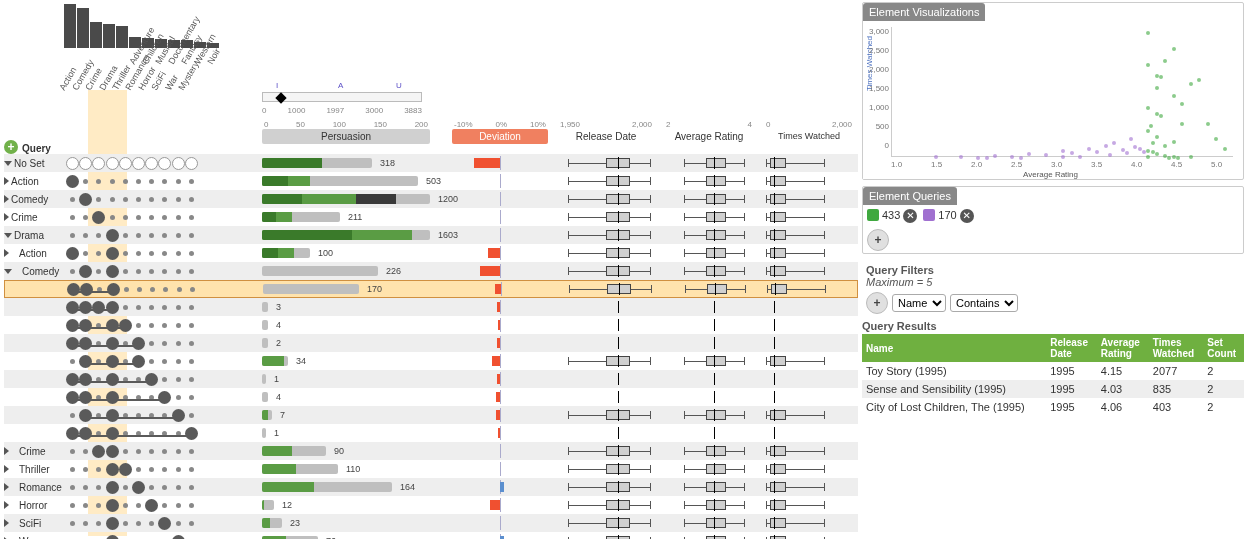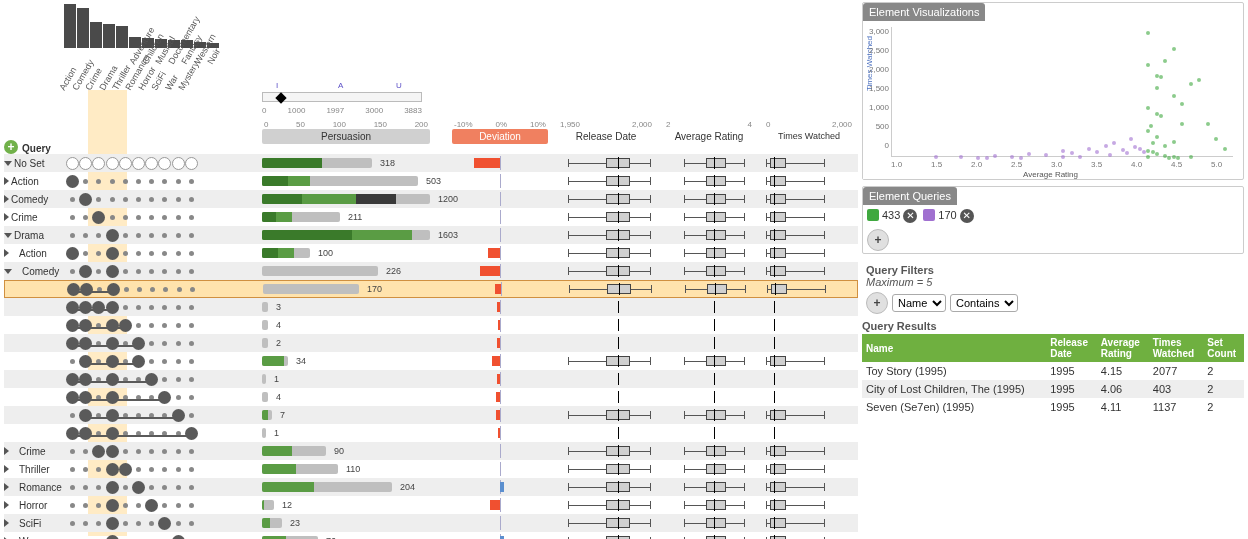--- a/index.html
+++ b/index.html
@@ -1031,21 +1031,21 @@
             <div class="dot sm"></div>
             <div class="dot on"></div>
             <div class="dot sm"></div>
             <div class="dot sm"></div>
             <div class="dot sm"></div>
             <div class="dot sm"></div>
           </div>
           <div class="cardcell">
             <div class="bar-bg" style="width: 130px;"></div>
             <div class="bar-fg bar-fg1" style="width: 52px;"></div>
-            <span class="cnum" style="left: 134px;">204</span>
+            <span class="cnum" style="left: 134px;">164</span>
           </div>
           <div class="devcell">
             <div style="position: absolute; left: 48px; top: 0px; width: 1px; height: 14px; background: rgb(170, 170, 204);"></div>
             <div class="devbar b" style="left: 48px; width: 4px;"></div>
           </div>
           <div class="boxcell ">
             <div class="whisk" style="left: 10px; width: 82px;"></div>
             <div class="tick" style="left: 10px;"></div>
             <div class="tick" style="left: 92px;"></div>
             <div class="box" style="left: 48px; width: 24px;"></div>
@@ -1338,31 +1338,31 @@
           </thead>
         <tbody id="rtbody">
             <tr>
               <td>Toy Story (1995)</td>
               <td>1995</td>
               <td>4.15</td>
               <td>2077</td>
               <td>2</td>
             </tr>
             <tr>
+              <td>Sense and Sensibility (1995)</td>
+              <td>1995</td>
+              <td>4.03</td>
+              <td>835</td>
+              <td>2</td>
+            </tr>
+            <tr>
               <td>City of Lost Children, The (1995)</td>
               <td>1995</td>
               <td>4.06</td>
               <td>403</td>
               <td>2</td>
             </tr>
-            <tr>
-              <td>Seven (Se7en) (1995)</td>
-              <td>1995</td>
-              <td>4.11</td>
-              <td>1137</td>
-              <td>2</td>
-            </tr>
           </tbody>
       </table>
     </div>
 
   </div>
 </div>
 
 </body></html>

